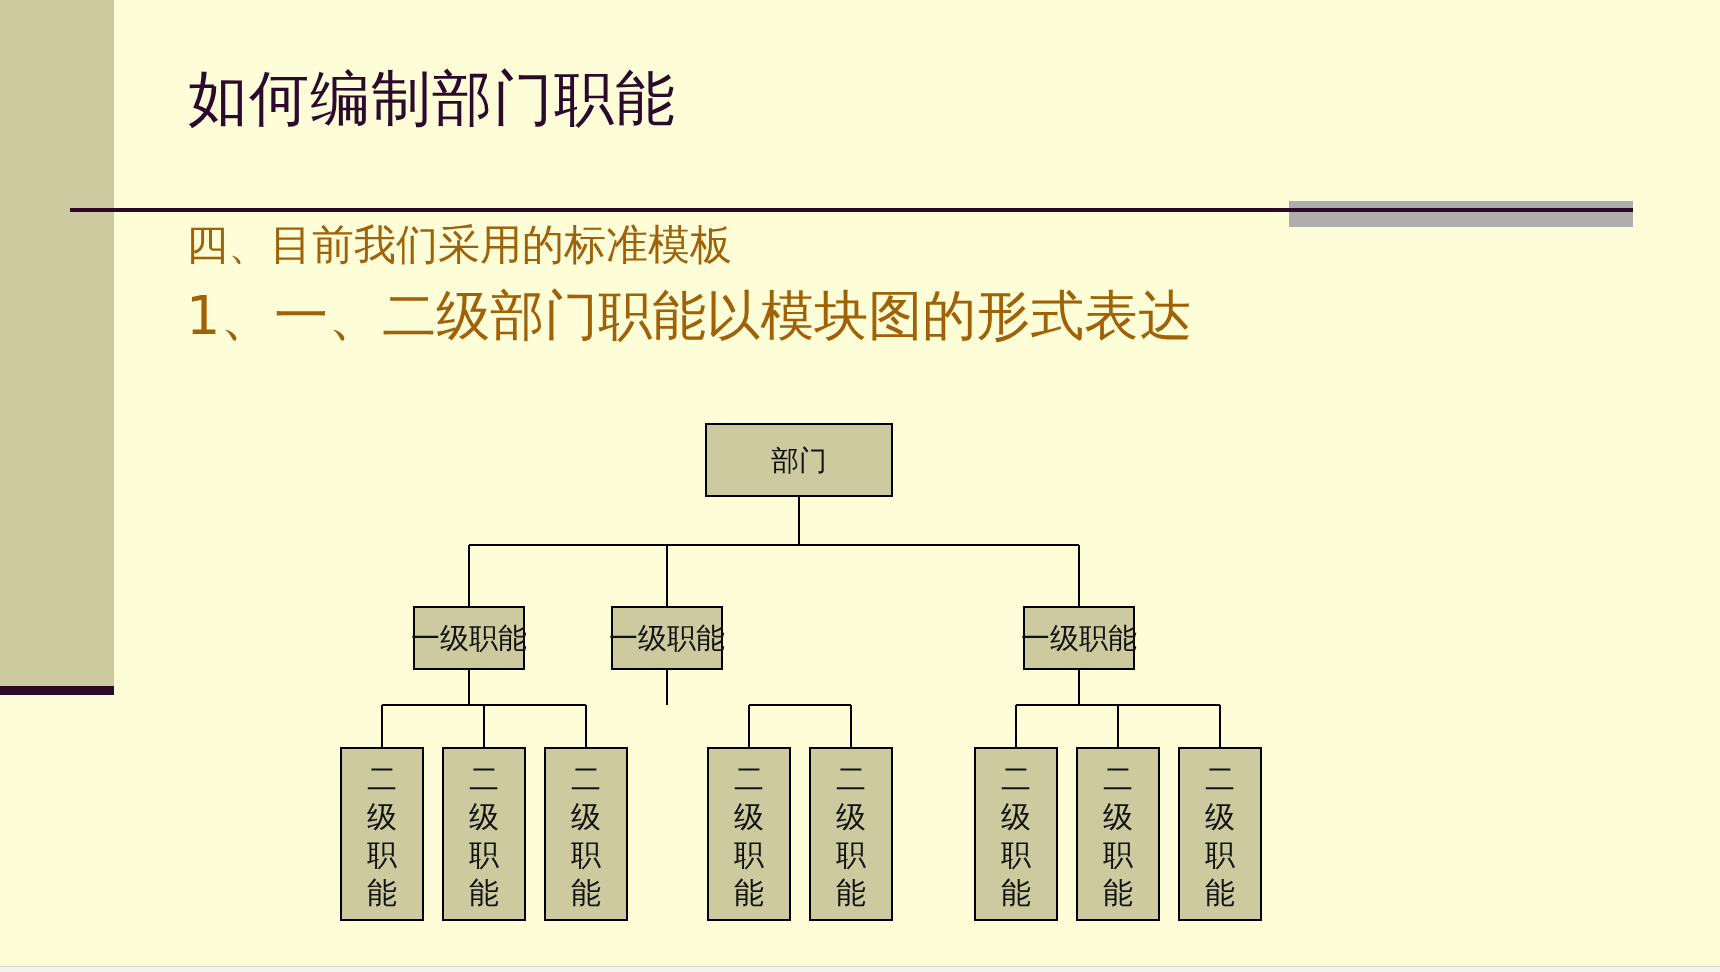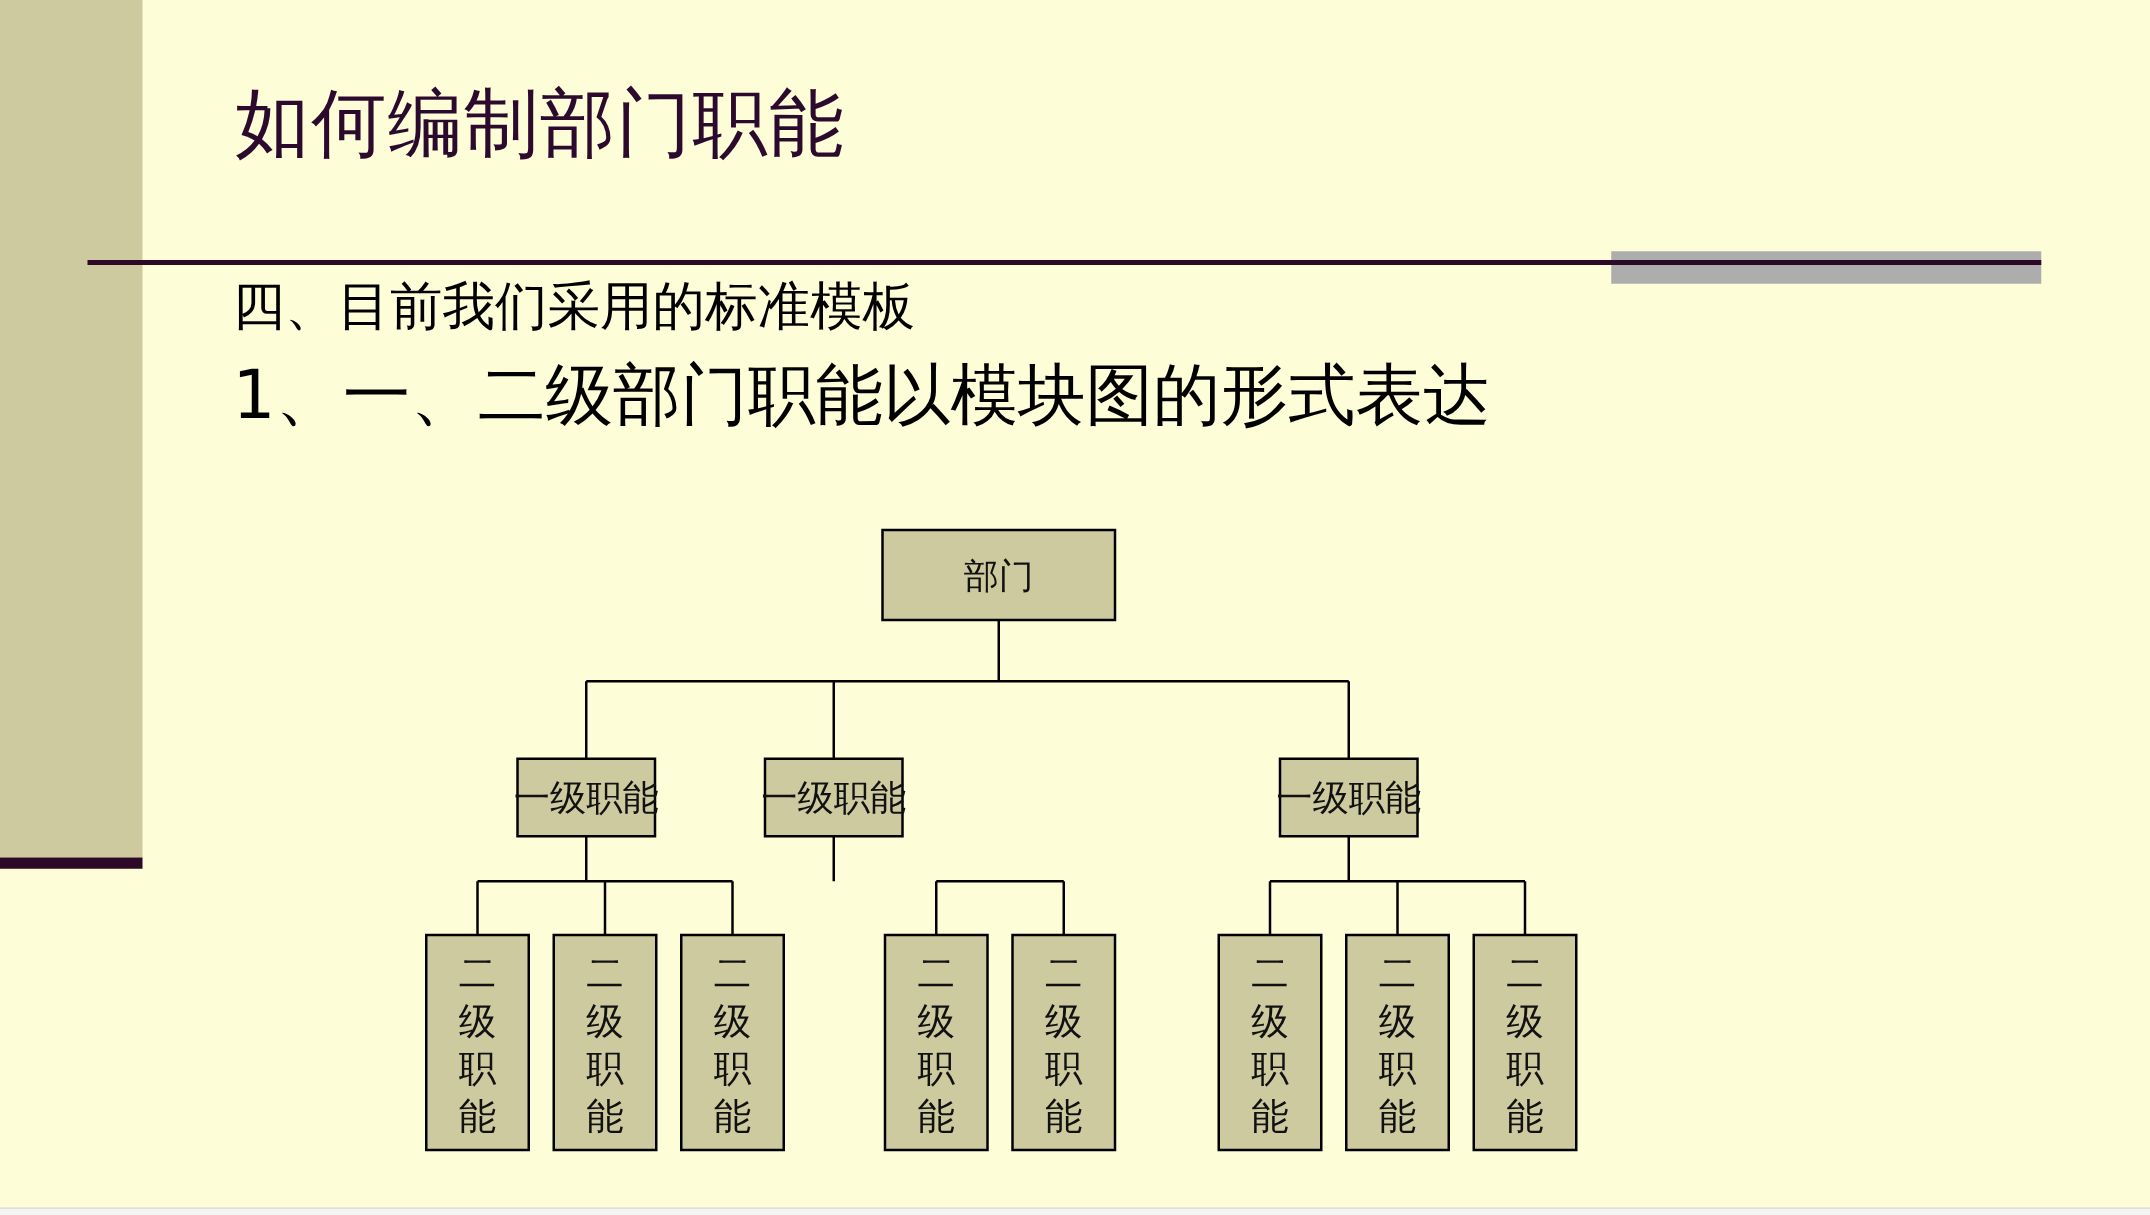--- a/index.html
+++ b/index.html
@@ -93,21 +93,21 @@
     background: #2c0927;
   }
 
   
   .body-line {
     position: absolute;
     left: 186px;
     font-family: "DejaVu Sans", "Liberation Sans", sans-serif;
     font-size: 42px;
     line-height: 1.1;
-    color: #000000;
+    color: #a16207;
     white-space: nowrap;
   }
   #body-line-1 { top: 222px; }
   #body-line-2 { top: 286px; font-size: 54px; }
 
   
   #org-chart {
     position: absolute;
     left: 0;
     top: 0;

